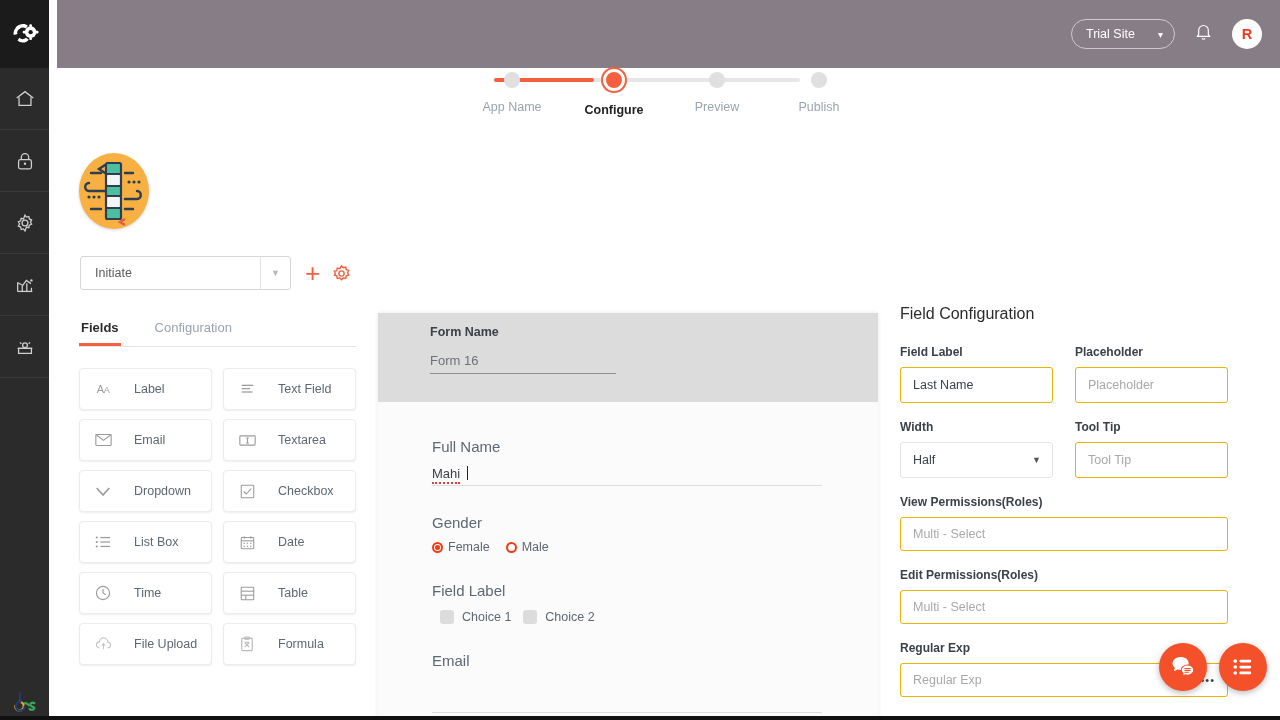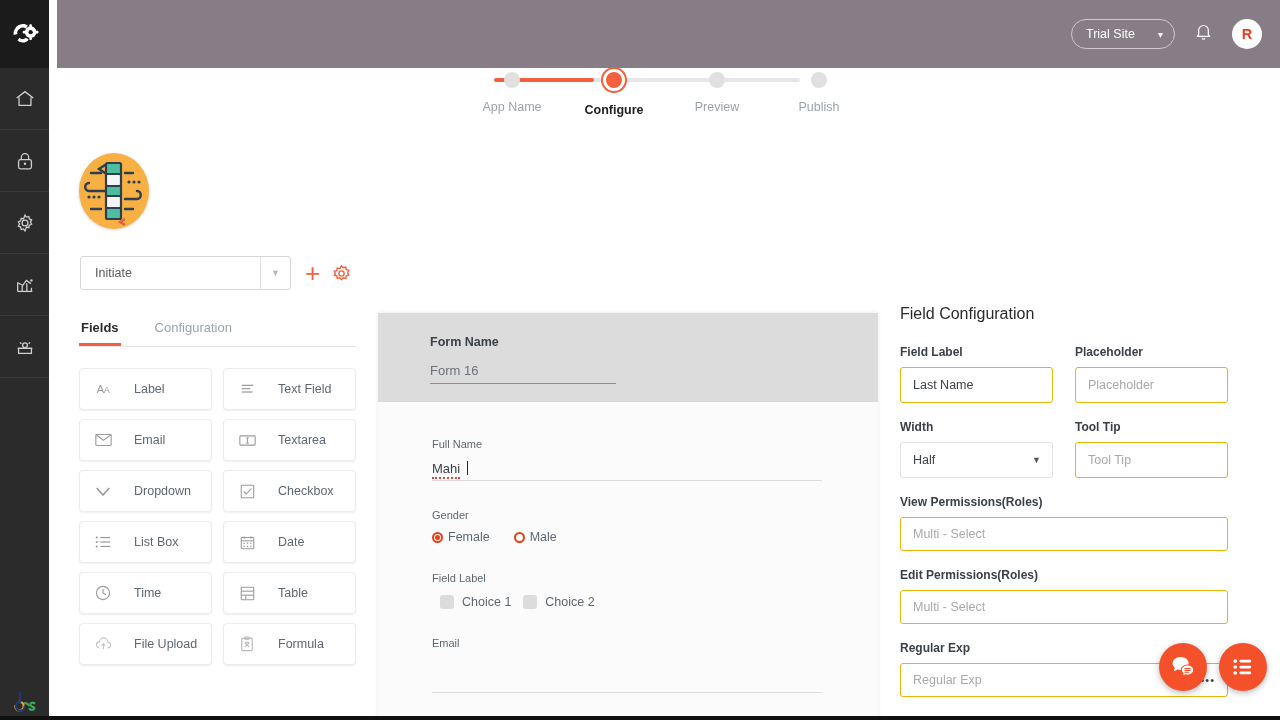--- a/index.html
+++ b/index.html
@@ -139,45 +139,45 @@
   .fcard .flabel { font-size: 12.5px; color: #5d6872; }
   .ficon .num123 { font-size: 10px; letter-spacing: .3px; color: #9b9b9b; }
   .ficon .aa { font-size: 11px; letter-spacing: -.5px; color: #9b9b9b; }
 
   
   #canvas {
     position: absolute; left: 378px; top: 313px; width: 500px; height: 407px;
     background: #fbfbfb; box-shadow: 0 0 4px rgba(0,0,0,.10);
   }
   #canvas-head {
-    height: 89px; background: #dcdcdc; padding: 22px 0 0 52px;
+    height: 89px; background: #dcdcdc; padding: 12px 0 0 52px;
   }
   #canvas-head .fn-label { font-size: 12.5px; color: #3b4149; font-weight: 600; }
   #canvas-head .fn-value {
     margin-top: 14px; width: 186px; font-size: 13px; color: #6c7279;
     padding-bottom: 5px; border-bottom: 1px solid #8d8d8d;
   }
   #canvas-body { padding: 36px 56px 0 54px; }
-  .cf-label { font-size: 11px; color: #5d6872; }
+  .cf-label { font-size: 15px; color: #5d6872; }
   .cf-underline {
     margin-top: 13px; border-bottom: 1px solid #dcdcdc; height: 18px;
     position: relative;
   }
   .cf-value {
     font-size: 13px; color: #3b4149; position: absolute; left: 0; top: -2px;
   }
   .cf-value .misspelled {
     border-bottom: 2px dotted #e04040; padding-bottom: 1px;
   }
   .cf-value .caret-bar {
     display: inline-block; width: 1px; height: 14px; background: #222;
     vertical-align: -2px; margin-left: 7px;
   }
   .cf-group { margin-top: 28px; }
-  .radio-row { display: flex; align-items: flex-end; gap: 24px; margin-top: 9px; }
+  .radio-row { display: flex; align-items: flex-end; gap: 16px; margin-top: 9px; }
   .radio-opt { display: flex; align-items: center; gap: 5px; cursor: pointer; }
   .radio-dot {
     width: 11px; height: 11px; border-radius: 50%;
     border: 2px solid #f03c14; background: #fff;
     display: flex; align-items: center; justify-content: center;
   }
   .radio-dot.on::after {
     content: ""; width: 5px; height: 5px; border-radius: 50%; background: #f03c14;
   }
   .radio-opt span { font-size: 12.5px; color: #5d6872; }

